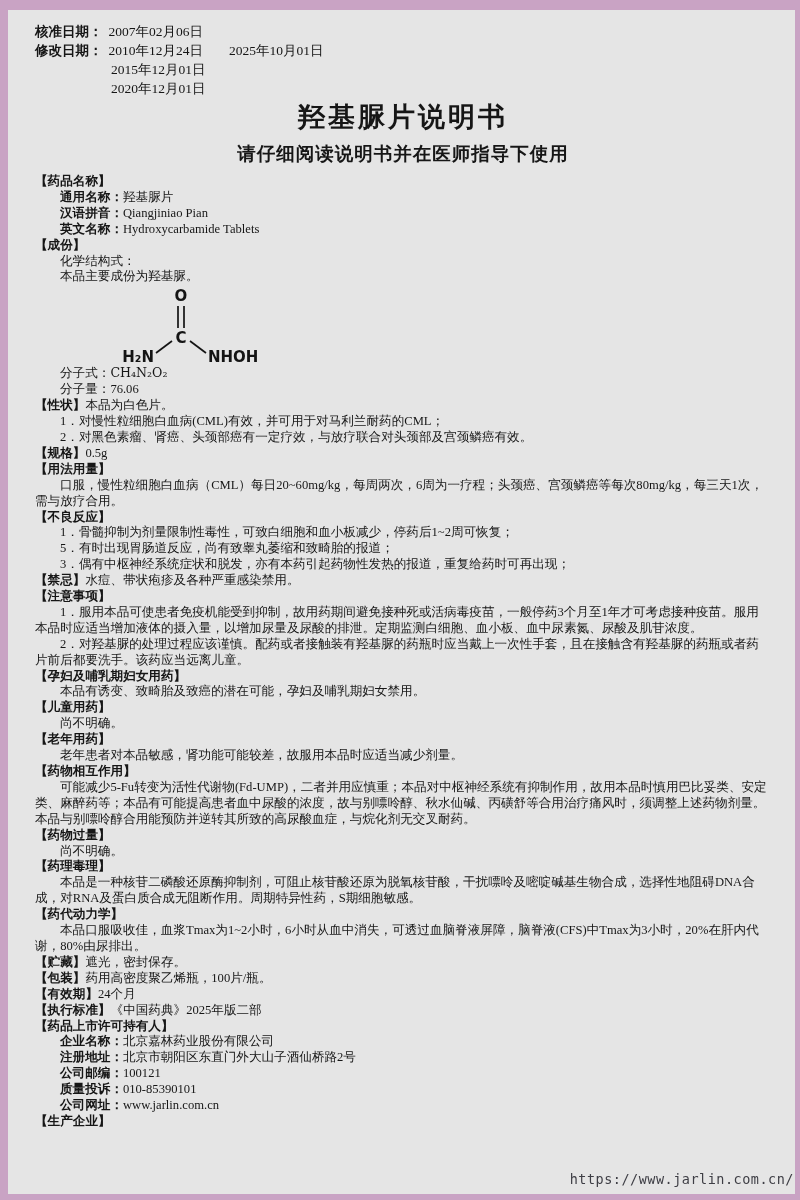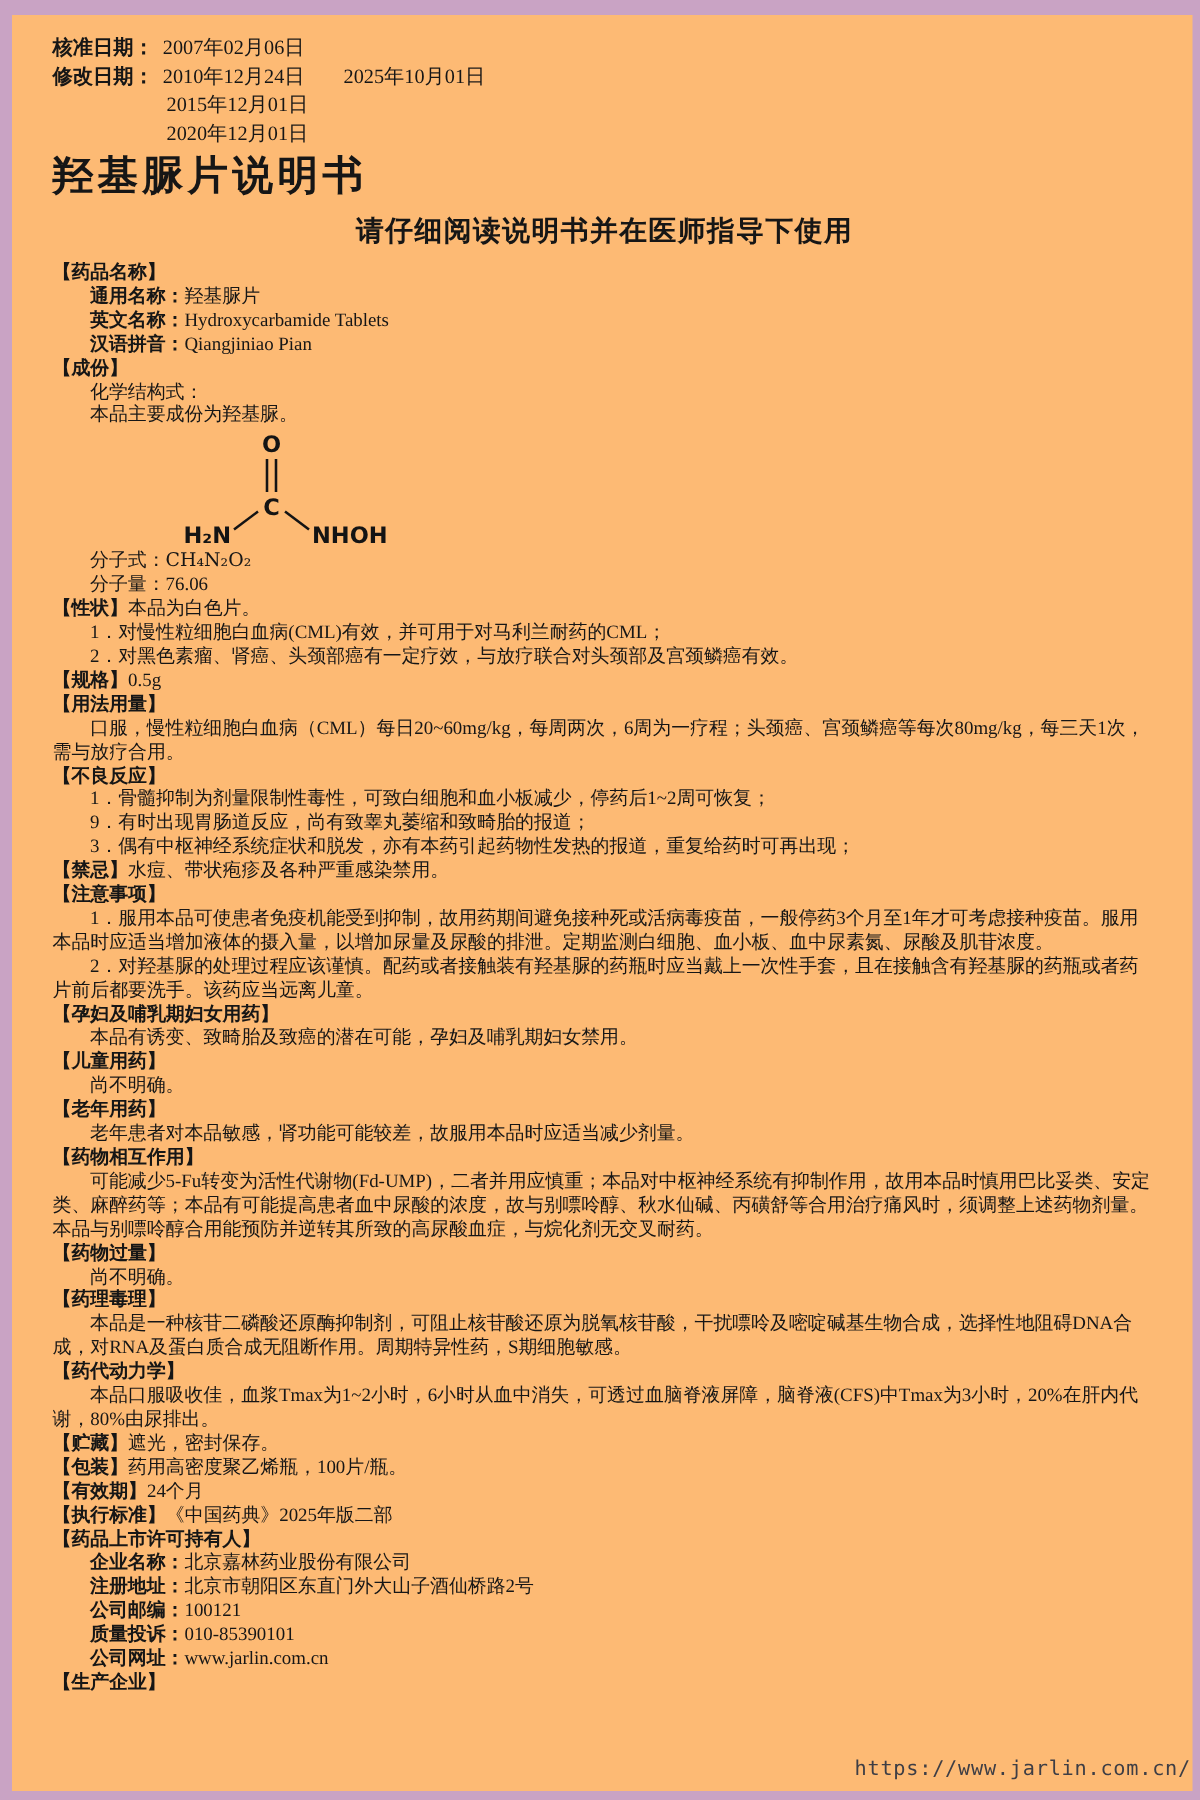--- a/index.html
+++ b/index.html
@@ -1,30 +1,30 @@
 <!DOCTYPE html>
 <html><head>
 <meta charset="utf-8">
 <style>
   * { margin:0; padding:0; box-sizing:border-box; }
   html,body { width:800px; background:#fff; }
   .page {
     position:relative; width:800px; height:1200px; overflow:hidden;
     border-style:solid; border-color:#c9a3c4; border-width:10px 5px 6px 8px;
-    background:#fdba74; color:#161616;
+    background:#e5e5e5; color:#161616;
     padding:12px 24px 0 27px;
     font-family:"Liberation Serif","DejaVu Serif",serif;
   }
   
   .dates { font-size:13.5px; line-height:19px; }
   .dates .lab { font-weight:bold; margin-right:6px; }
   .dates .indent { padding-left:76px; }
   .date2 { margin-left:26px;text-align:right; }
   
-  .title { text-align:left; font-size:27px; font-weight:bold; letter-spacing:3px; margin-top:1px; }
+  .title { text-align:center; font-size:27px; font-weight:bold; letter-spacing:3px; margin-top:1px; }
   .subtitle { text-align:center; font-size:18.5px; font-weight:bold; letter-spacing:1px; margin-top:6px; margin-bottom:8px; }
   
   .body { font-size:12.6px; line-height:15.9px; }
   .h { font-weight:bold; }
   .row { padding-left:25px; }
   .row .lab { font-weight:bold; }
   .para { text-indent:25px; }
   .iline {}
   .gap { margin-left:9px; }
   .formula-txt { font-family:"DejaVu Serif",serif; }
@@ -60,22 +60,22 @@
   </div>
 
   <div class="title">羟基脲片说明书</div>
   <div class="subtitle">请仔细阅读说明书并在医师指导下使用</div>
 
   <div class="body">
 
     <section>
       <div class="h">【药品名称】</div>
       <div class="row"><span class="lab">通用名称：</span><span>羟基脲片</span></div>
+      <div class="row"><span class="lab">汉语拼音：</span><span>Qiangjiniao Pian</span></div>
       <div class="row"><span class="lab">英文名称：</span><span>Hydroxycarbamide Tablets</span></div>
-      <div class="row"><span class="lab">汉语拼音：</span><span>Qiangjiniao Pian</span></div>
     </section>
 
     <section>
       <div class="h">【成份】</div>
       <div class="para">化学结构式：</div>
       <div class="para">本品主要成份为羟基脲。</div>
       <div class="structure-wrap">
         <svg class="structure" width="150" height="80" viewBox="0 0 150 80">
           <text x="62" y="16" text-anchor="middle">O</text>
           <line x1="59" y1="21" x2="59" y2="43"></line>
@@ -101,21 +101,21 @@
     <div class="iline"><span class="h">【规格】</span><span>0.5g</span></div>
 
     <section>
       <div class="h">【用法用量】</div>
       <div class="para">口服，慢性粒细胞白血病（CML）每日20~60mg/kg，每周两次，6周为一疗程；头颈癌、宫颈鳞癌等每次80mg/kg，每三天1次，需与放疗合用。</div>
     </section>
 
     <section>
       <div class="h">【不良反应】</div>
       <div class="para">1．骨髓抑制为剂量限制性毒性，可致白细胞和血小板减少，停药后1~2周可恢复；</div>
-      <div class="para">9．有时出现胃肠道反应，尚有致睾丸萎缩和致畸胎的报道；</div>
+      <div class="para">5．有时出现胃肠道反应，尚有致睾丸萎缩和致畸胎的报道；</div>
       <div class="para">3．偶有中枢神经系统症状和脱发，亦有本药引起药物性发热的报道，重复给药时可再出现；</div>
     </section>
 
     <div class="iline"><span class="h">【禁忌】</span><span>水痘、带状疱疹及各种严重感染禁用。</span></div>
 
     <section>
       <div class="h">【注意事项】</div>
       <div class="para">1．服用本品可使患者免疫机能受到抑制，故用药期间避免接种死或活病毒疫苗，一般停药3个月至1年才可考虑接种疫苗。服用本品时应适当增加液体的摄入量，以增加尿量及尿酸的排泄。定期监测白细胞、血小板、血中尿素氮、尿酸及肌苷浓度。</div>
       <div class="para">2．对羟基脲的处理过程应该谨慎。配药或者接触装有羟基脲的药瓶时应当戴上一次性手套，且在接触含有羟基脲的药瓶或者药片前后都要洗手。该药应当远离儿童。</div>
     </section>

